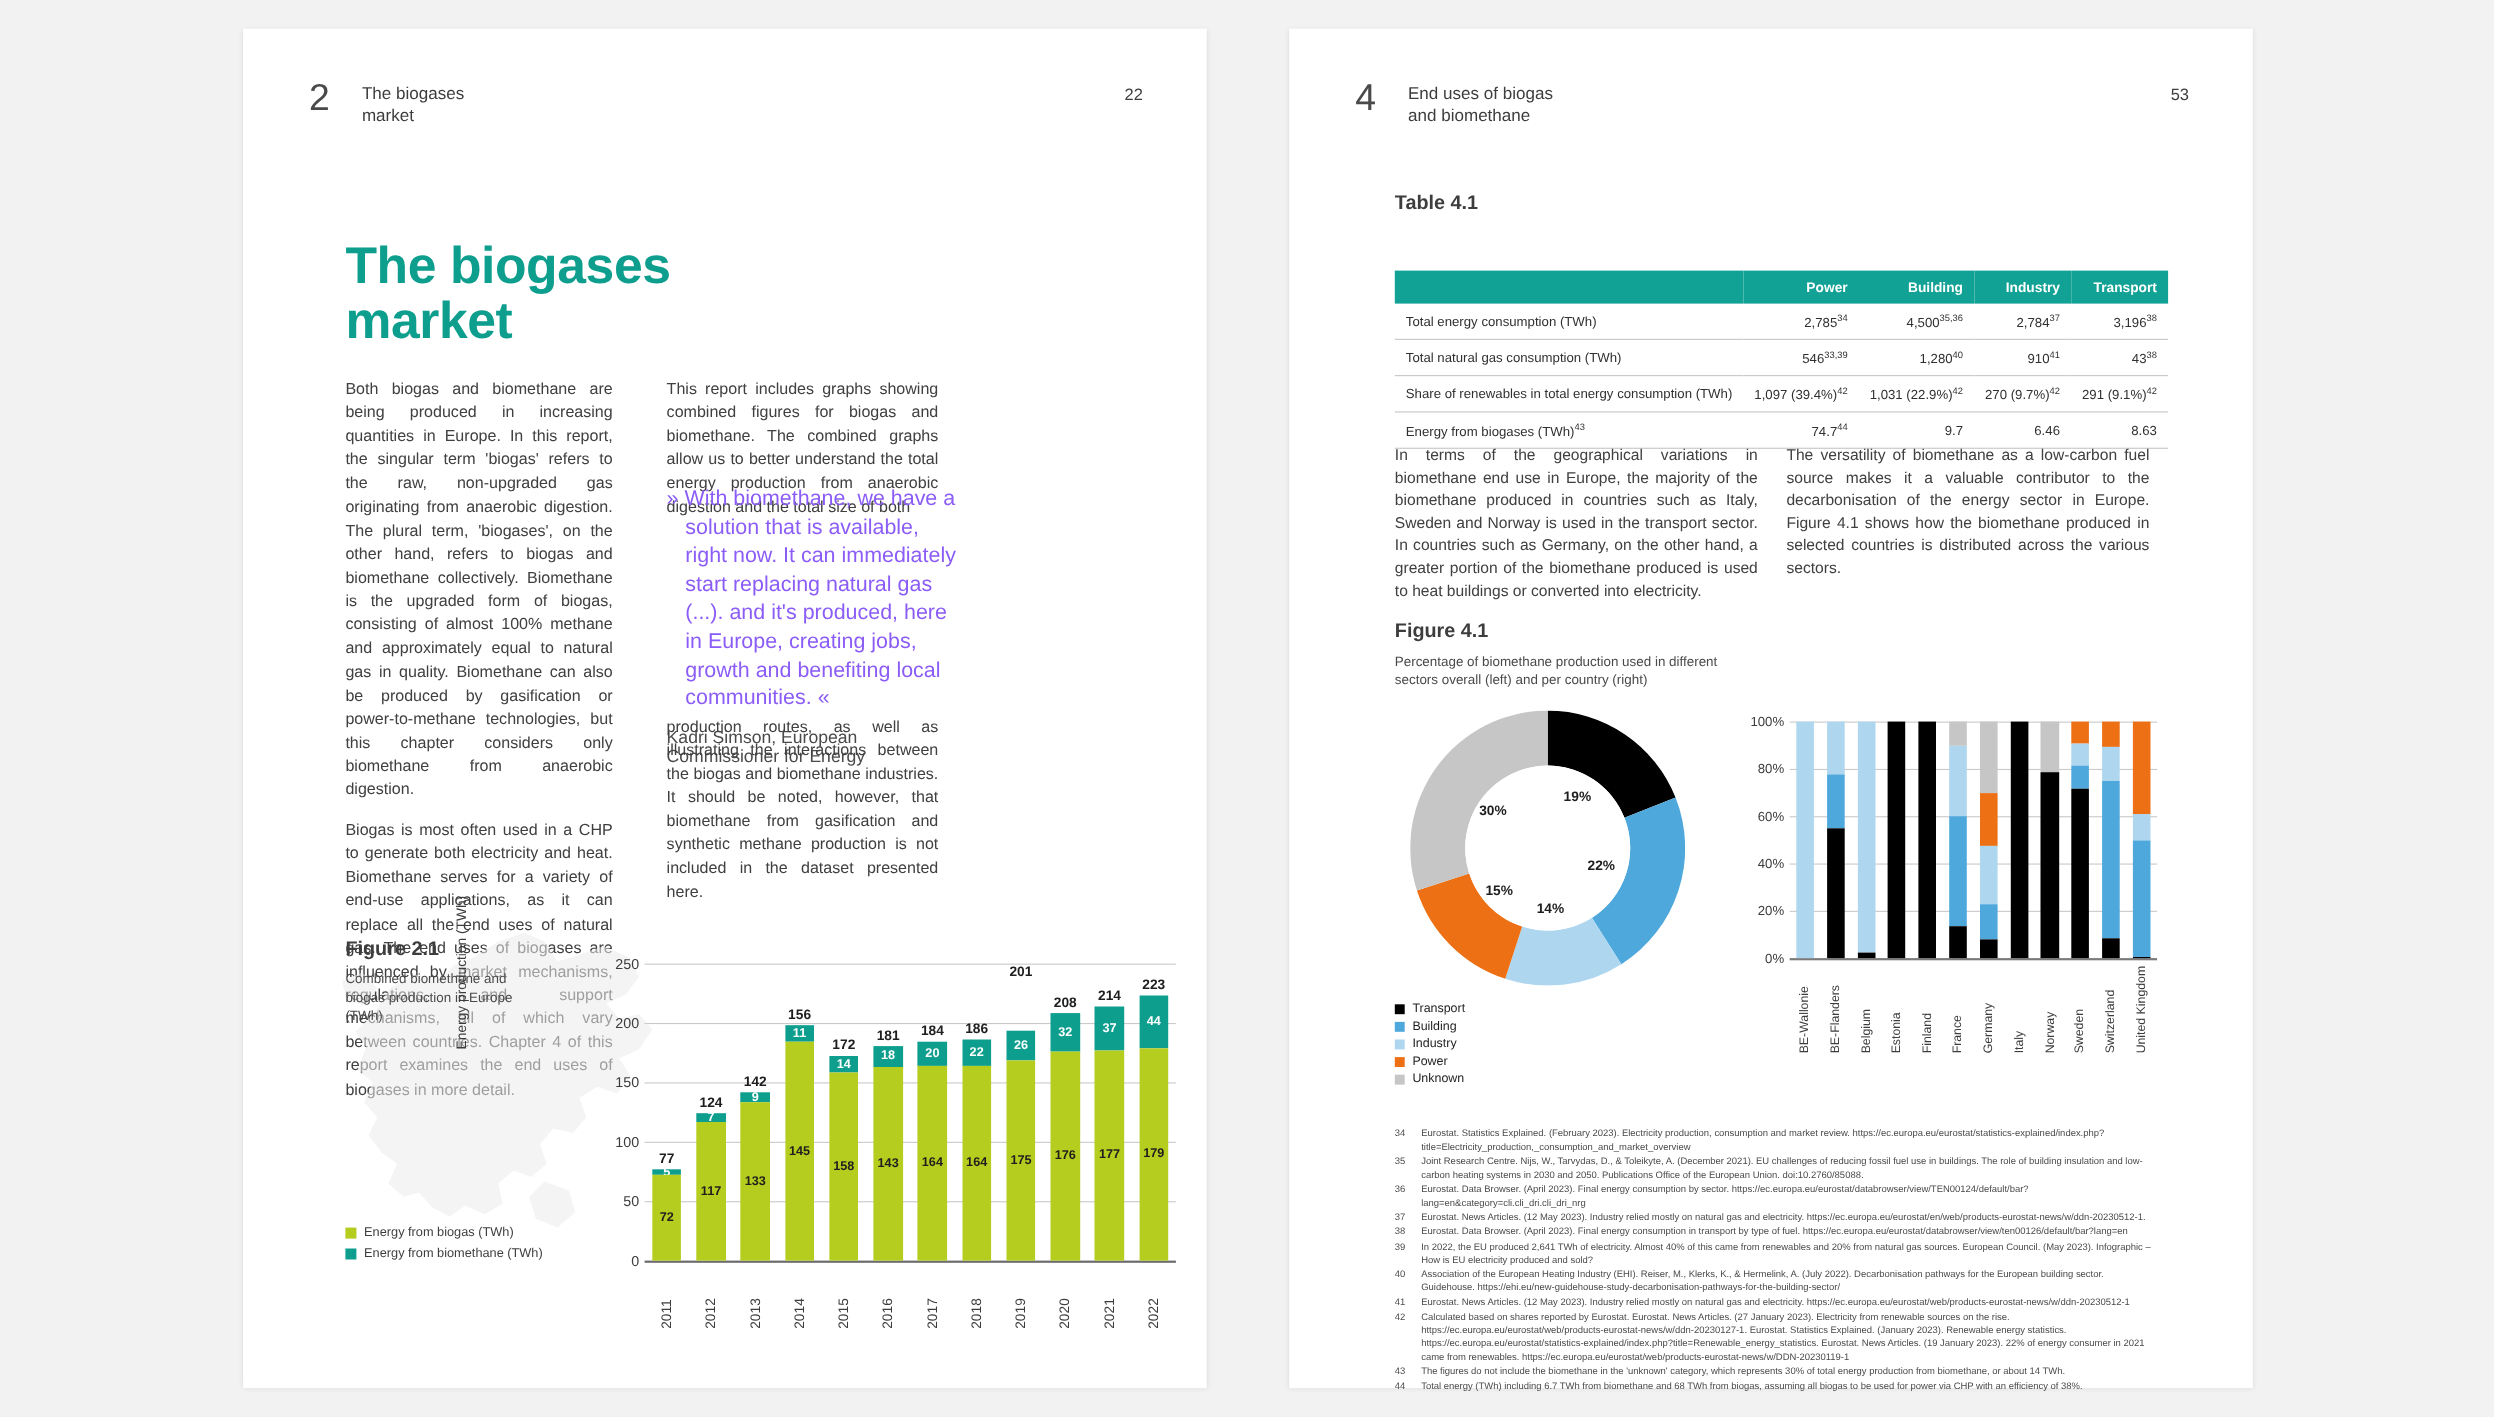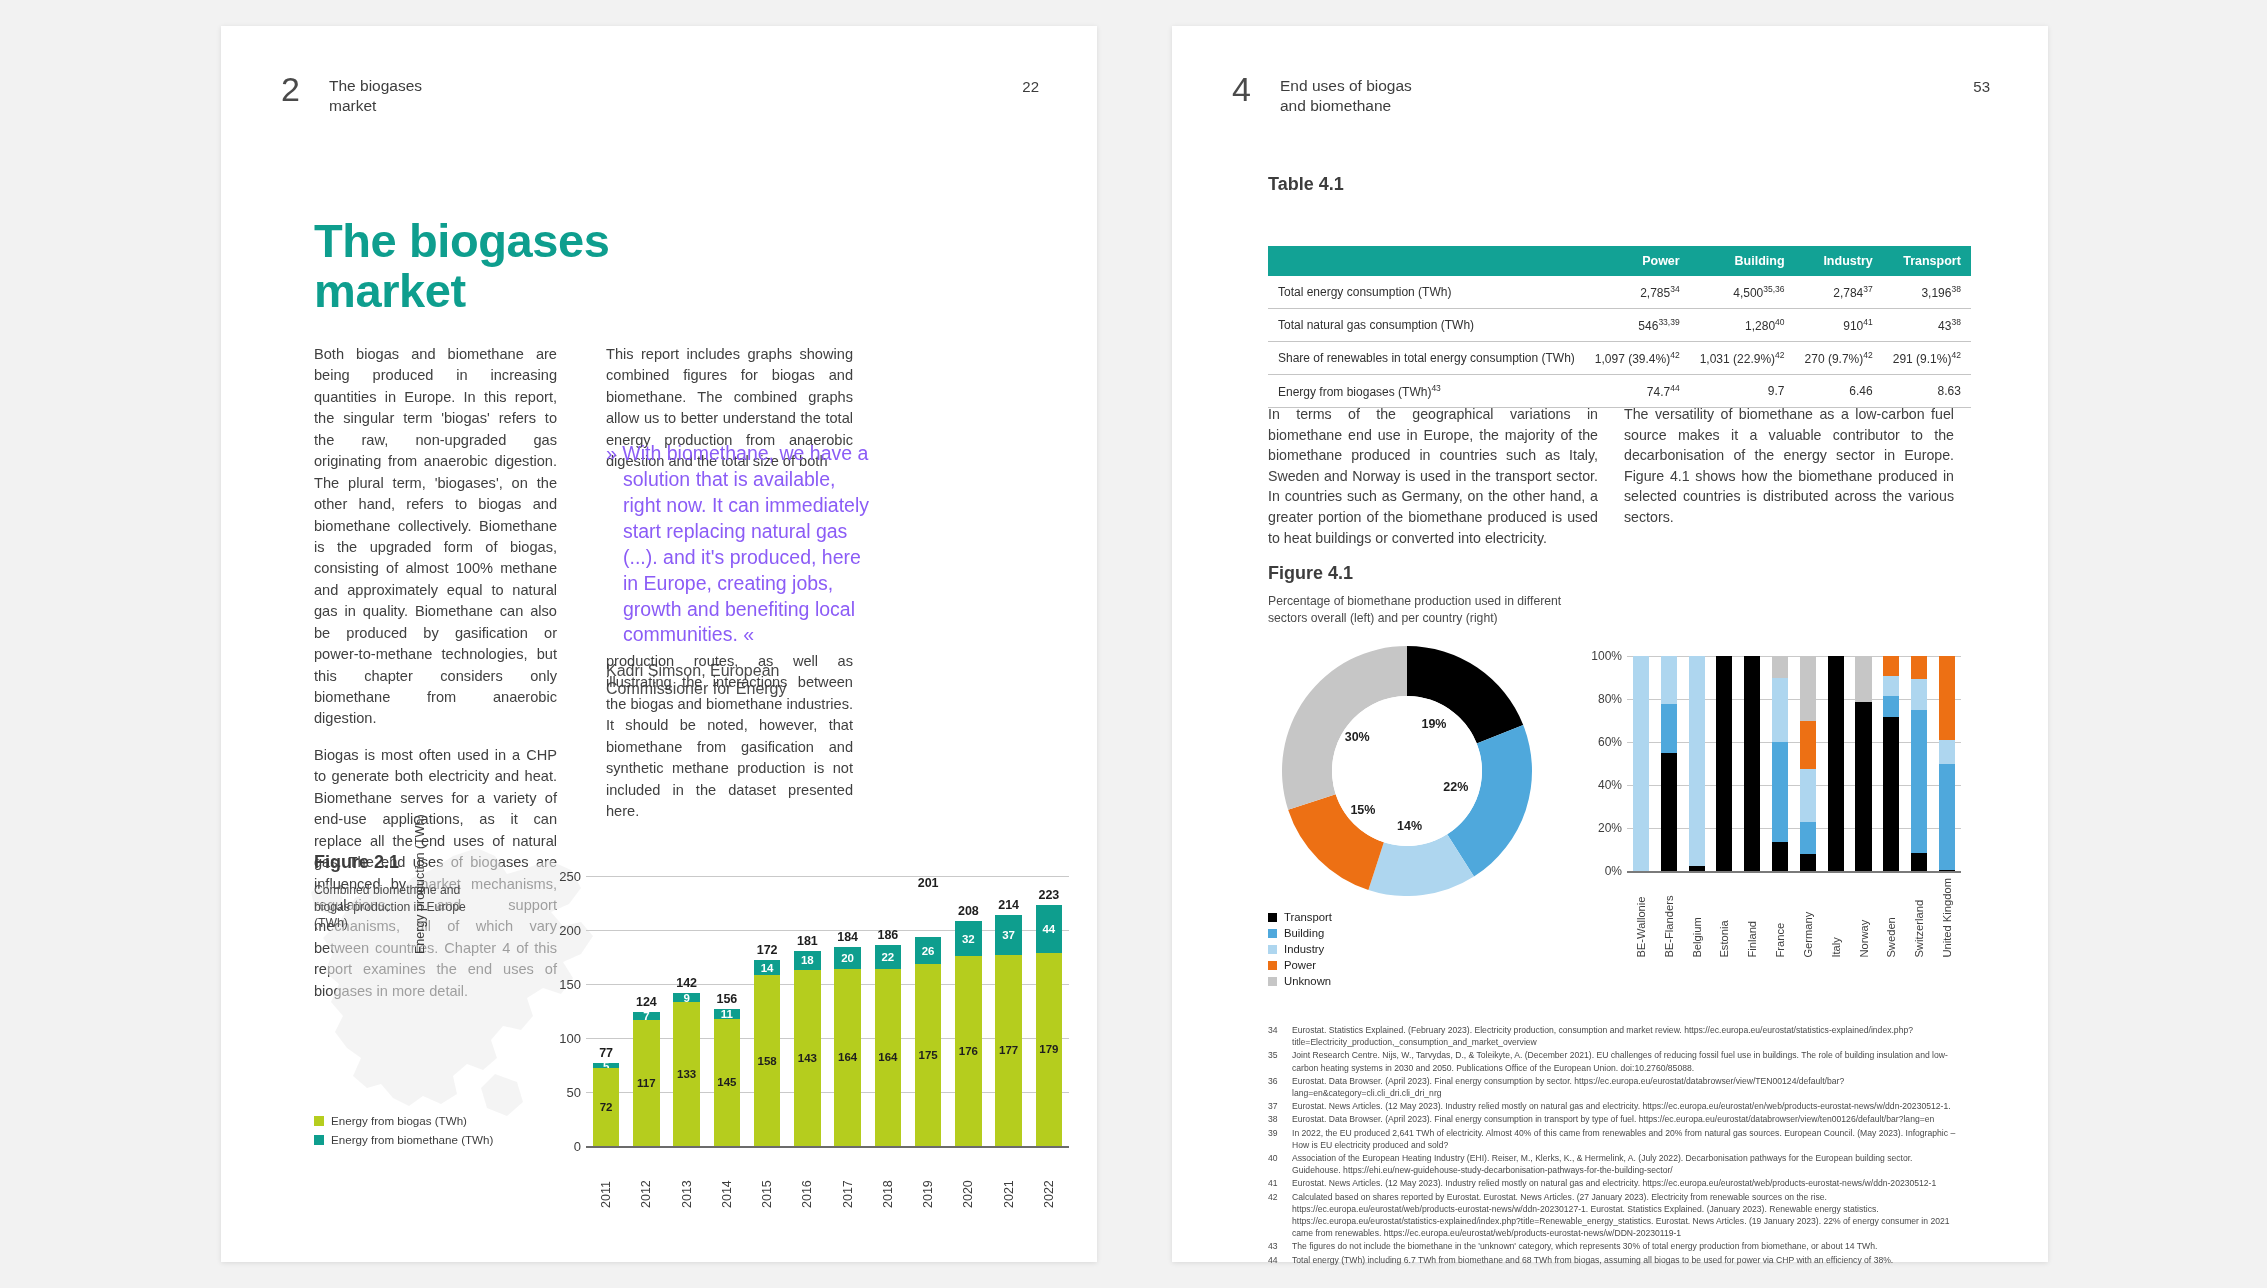--- a/index.html
+++ b/index.html
@@ -220,21 +220,21 @@
             </div>
             <div class="barcol">
               <div class="bar-total">142</div>
               <div class="bar-stack" style="height: 153.36px;">
                 <div class="seg seg-biomethane" style="height: 6.33803%;">9</div>
                 <div class="seg seg-biogas" style="height: 93.662%;">133</div>
               </div>
             </div>
             <div class="barcol">
               <div class="bar-total">156</div>
-              <div class="bar-stack" style="height: 137px;">
+              <div class="bar-stack" style="height: 214px;">
                 <div class="seg seg-biomethane" style="height: 7.05128%;">11</div>
                 <div class="seg seg-biogas" style="height: 92.9487%;">145</div>
               </div>
             </div>
             <div class="barcol">
               <div class="bar-total">172</div>
               <div class="bar-stack" style="height: 185.76px;">
                 <div class="seg seg-biomethane" style="height: 8.13953%;">14</div>
                 <div class="seg seg-biogas" style="height: 91.8605%;">158</div>
               </div>

